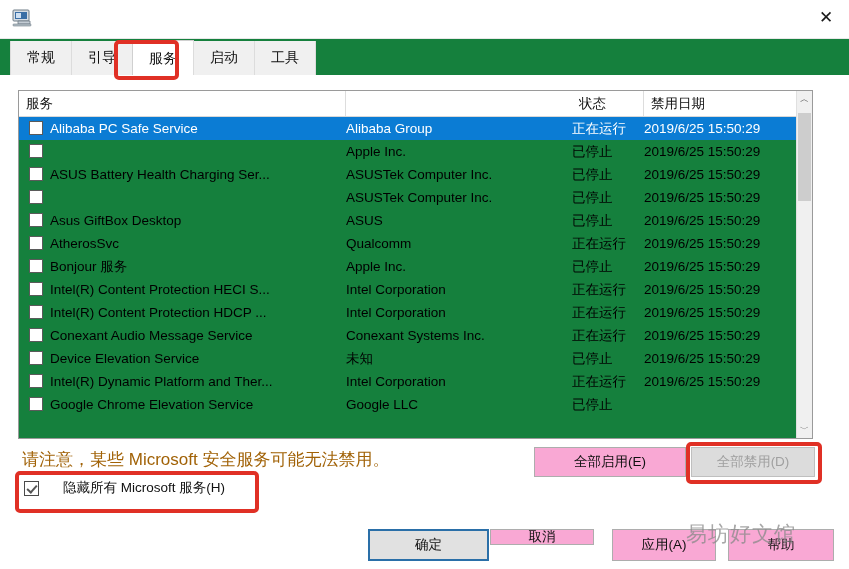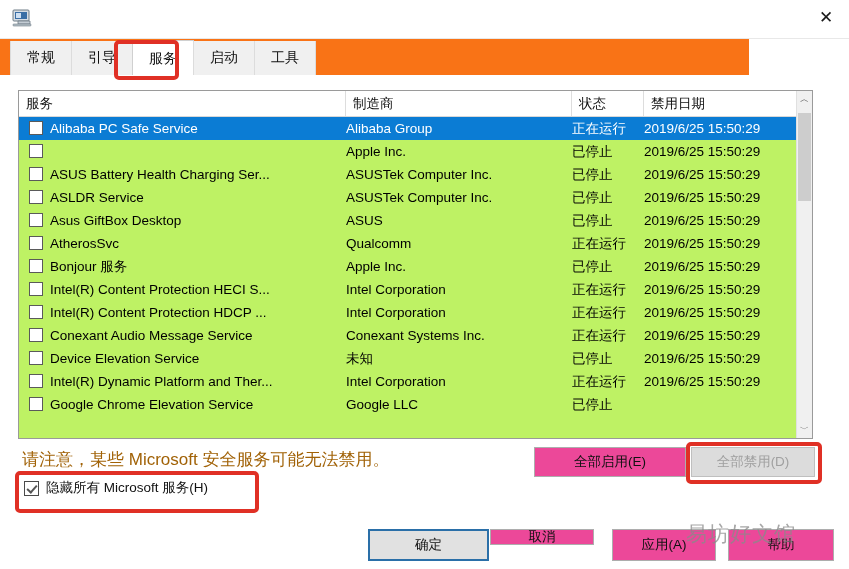--- a/index.html
+++ b/index.html
@@ -41,22 +41,22 @@
     color: #1a1a1a;
     font-family: "DejaVu Sans", sans-serif;
     line-height: 1;
     cursor: default;
   }
 
   
   .tabstrip {
     position: absolute;
     left: 0; top: 39px;
-    width: 749px; height: 36px;
-    background: #f97316;
+    width: 849px; height: 36px;
+    background: #15803d;
     border-bottom: 1px solid #d6d6d6;
   }
   .tab {
     position: absolute;
     top: 2px;
     height: 34px;
     padding: 0 14px;
     display: flex;
     align-items: center;
     justify-content: center;
@@ -117,21 +117,21 @@
     cursor: default;
   }
   .lv-col.last { border-right: none; }
 
   .lv-rows {
     position: absolute;
     left: 0; top: 26px;
     width: 777px;
     height: 322px;
     overflow: hidden;
-    background: #bef264;
+    background: #15803d;
   }
   .lv-row {
     position: relative;
     height: 23px;
     width: 777px;
     box-sizing: border-box;
   }
   .lv-row.sel { background: #0b7cd4; color: #ffffff; }
   .lv-cb {
     position: absolute;
@@ -189,21 +189,21 @@
     position: absolute;
     left: 22px; top: 373px;
     font-size: 17px;
     color: #a16207;
   }
   .hidecb-wrap {
     position: absolute;
     left: 24px; top: 404px;
     display: flex;
     align-items: center;
-    gap: 7px;
+    gap: 24px;
     cursor: default;
   }
   .hidecb {
     width: 15px; height: 15px;
     border: 1px solid #4a4a4a;
     background: #ffffff;
     box-sizing: border-box;
     position: relative;
   }
   .hidecb::after {
@@ -212,21 +212,21 @@
     left: 4px; top: 1px;
     width: 4px; height: 8px;
     border: solid #555555;
     border-width: 0 2px 2px 0;
     transform: rotate(42deg);
   }
   .hidecb-label { font-size: 13.5px; color: #111111; }
 
   .btn {
     position: absolute;
-    background: #ec4899;
+    background: #f9a8d4;
     border: 1px solid #adadad;
     box-sizing: border-box;
     display: flex;
     align-items: center;
     justify-content: center;
     font-size: 13.5px;
     color: #111111;
     cursor: default;
   }
   .btn.disabled { color: #a0a0a0; border-color: #bfbfbf; background: #dcdcdc; }
@@ -288,21 +288,20 @@
   <div class="tab" id="tab-3" style="left: 193px; width: 62px;">启动</div>
   <div class="tab" id="tab-4" style="left: 254px; width: 62px;">工具</div>
 </div>
 
 <div class="content">
 
   <div class="listview">
 
     <div class="lv-header">
       <div class="lv-col" style="left:0; width:327px;">服务</div>
-      <div class="lv-col" style="left:327px; width:226px;">制造商</div>
       <div class="lv-col" style="left:553px; width:72px;">状态</div>
       <div class="lv-col last" style="left:625px; width:152px;">禁用日期</div>
     </div>
 
     <div class="lv-rows" id="rows-container">
         <div class="lv-row sel">
           <span class="lv-cb"></span>
           <span class="cell c-name">Alibaba PC Safe Service</span>
           <span class="cell c-mfr">Alibaba Group</span>
           <span class="cell c-state">正在运行</span>
@@ -316,21 +315,20 @@
         </div>
         <div class="lv-row">
           <span class="lv-cb"></span>
           <span class="cell c-name">ASUS Battery Health Charging Ser...</span>
           <span class="cell c-mfr">ASUSTek Computer Inc.</span>
           <span class="cell c-state">已停止</span>
           <span class="cell c-date">2019/6/25 15:50:29</span>
         </div>
         <div class="lv-row">
           <span class="lv-cb"></span>
-          <span class="cell c-name">ASLDR Service</span>
           <span class="cell c-mfr">ASUSTek Computer Inc.</span>
           <span class="cell c-state">已停止</span>
           <span class="cell c-date">2019/6/25 15:50:29</span>
         </div>
         <div class="lv-row">
           <span class="lv-cb"></span>
           <span class="cell c-name">Asus GiftBox Desktop</span>
           <span class="cell c-mfr">ASUS</span>
           <span class="cell c-state">已停止</span>
           <span class="cell c-date">2019/6/25 15:50:29</span>

